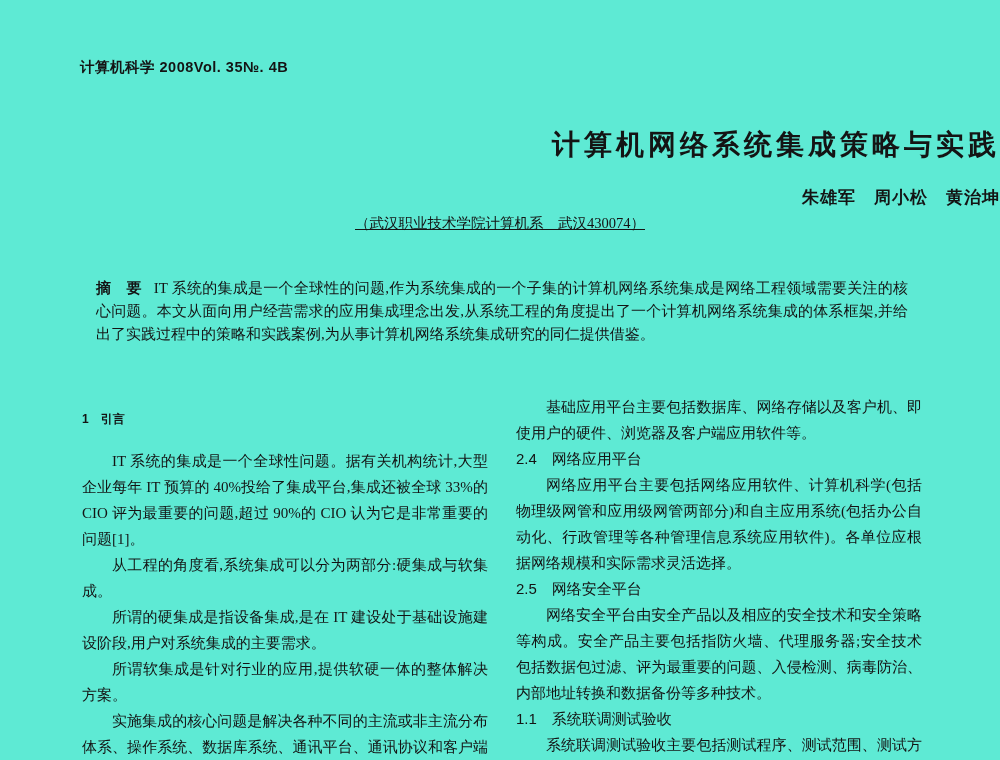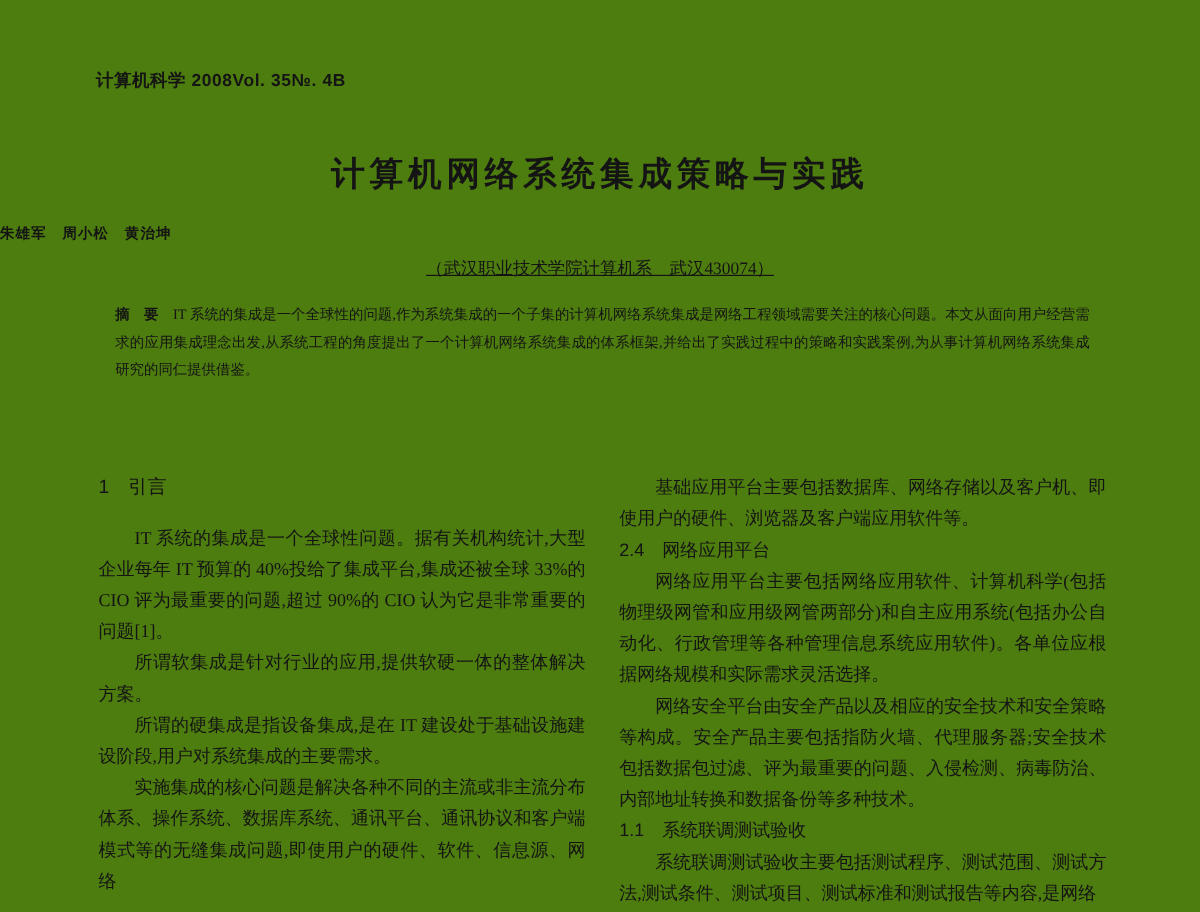--- a/index.html
+++ b/index.html
@@ -3,69 +3,69 @@
 <meta charset="utf-8">
 <style>
   html, body { margin: 0; padding: 0; }
   body {
     width: 1000px; height: 760px;
     background: #ffffff;
     overflow: hidden;
     font-family: "Liberation Serif", "DejaVu Serif", serif;
     color: #141414;
   }
-  .paper { position: relative; width: 1000px; height: 760px; background: #4d7c0f; }
+  .paper { position: relative; width: 1000px; height: 760px; background: #5eead4; }
 
   .journal-header {
     position: absolute; left: 80px; top: 58px;
     font-family: "Liberation Sans", "DejaVu Sans", sans-serif;
     font-weight: bold; font-size: 14.5px; letter-spacing: 0.5px;
   }
 
   .title {
     position: absolute; left: 0; top: 126px; width: 100%;
-    margin: 0; text-align: center;
+    margin: 0; text-align: right;
     font-family: "Liberation Sans", "DejaVu Sans", sans-serif;
     font-weight: bold; font-size: 28px; letter-spacing: 4px;
   }
 
   .authors {
     position: absolute; left: 0; top: 186px; width: 100%;
-    text-align: left;
+    text-align: right;
     font-family: "Liberation Sans", "DejaVu Sans", sans-serif;
-    font-weight: bold; font-size: 12px; letter-spacing: 1px;
+    font-weight: bold; font-size: 17px; letter-spacing: 1px;
   }
 
   .affiliation {
     position: absolute; left: 0; top: 214px; width: 100%;
     text-align: center; font-size: 14.5px; text-decoration: underline;
   }
 
   .abstract {
-    position: absolute; left: 96px; top: 251px; width: 812px;
-    font-size: 12px; line-height: 23px; text-align: justify;
+    position: absolute; left: 96px; top: 276px; width: 812px;
+    font-size: 15px; line-height: 23px; text-align: justify;
   }
   .abstract .label, .keywords .label {
     font-family: "Liberation Sans", "DejaVu Sans", sans-serif;
     font-weight: bold; margin-right: 12px;
   }
   .keywords {
     position: absolute; left: 96px; top: 352px; width: 812px;
     font-size: 13.5px;
   }
 
   .columns {
     position: absolute; left: 82px; top: 394px; width: 840px;
     display: flex; gap: 28px;
   }
   .col { width: 406px; font-size: 15px; line-height: 26px; text-align: justify; }
   .col p { margin: 0; text-indent: 2em; }
   .col h2 {
     font-family: "Liberation Sans", "DejaVu Sans", sans-serif;
-    font-size: 16px; font-weight: normal; margin: 0 0 16px 0; line-height: 26px;
+    font-size: 12px; font-weight: bold; margin: 12px 0 16px 0; line-height: 26px;
   }
   .col h3 {
     font-family: "Liberation Sans", "DejaVu Sans", sans-serif;
     font-size: 15px; font-weight: normal; margin: 0; line-height: 26px;
   }
 </style>
 </head>
 <body>
 
 <div class="paper">
@@ -81,31 +81,33 @@
   <div class="abstract">
     <span class="label">摘　要</span><span>IT 系统的集成是一个全球性的问题,作为系统集成的一个子集的计算机网络系统集成是网络工程领域需要关注的核心问题。本文从面向用户经营需求的应用集成理念出发,从系统工程的角度提出了一个计算机网络系统集成的体系框架,并给出了实践过程中的策略和实践案例,为从事计算机网络系统集成研究的同仁提供借鉴。</span>
   </div>
 
 
   <div class="columns">
 
     <div class="col">
       <h2>1　引言</h2>
       <p>IT 系统的集成是一个全球性问题。据有关机构统计,大型企业每年 IT 预算的 40%投给了集成平台,集成还被全球 33%的 CIO 评为最重要的问题,超过 90%的 CIO 认为它是非常重要的问题[1]。</p>
+      <p>从工程的角度看,系统集成可以分为两部分:硬集成与软集成。</p>
+      <p>所谓的硬集成是指设备集成,是在 IT 建设处于基础设施建设阶段,用户对系统集成的主要需求。</p>
       <p>所谓软集成是针对行业的应用,提供软硬一体的整体解决方案。</p>
-      <p>所谓的硬集成是指设备集成,是在 IT 建设处于基础设施建设阶段,用户对系统集成的主要需求。</p>
       <p>实施集成的核心问题是解决各种不同的主流或非主流分布体系、操作系统、数据库系统、通讯平台、通讯协议和客户端模式等的无缝集成问题,即使用户的硬件、软件、信息源、网络</p>
     </div>
 
     <div class="col">
       <p>基础应用平台主要包括数据库、网络存储以及客户机、即使用户的硬件、浏览器及客户端应用软件等。</p>
 
       <h3>2.4　网络应用平台</h3>
       <p>网络应用平台主要包括网络应用软件、计算机科学(包括物理级网管和应用级网管两部分)和自主应用系统(包括办公自动化、行政管理等各种管理信息系统应用软件)。各单位应根据网络规模和实际需求灵活选择。</p>
 
+      <h3>2.5　网络安全平台</h3>
       <p>网络安全平台由安全产品以及相应的安全技术和安全策略等构成。安全产品主要包括指防火墙、代理服务器;安全技术包括数据包过滤、评为最重要的问题、入侵检测、病毒防治、内部地址转换和数据备份等多种技术。</p>
 
       <h3>1.1　系统联调测试验收</h3>
       <p>系统联调测试验收主要包括测试程序、测试范围、测试方法,测试条件、测试项目、测试标准和测试报告等内容,是网络</p>
     </div>
 
   </div>
 
 </div>
 

